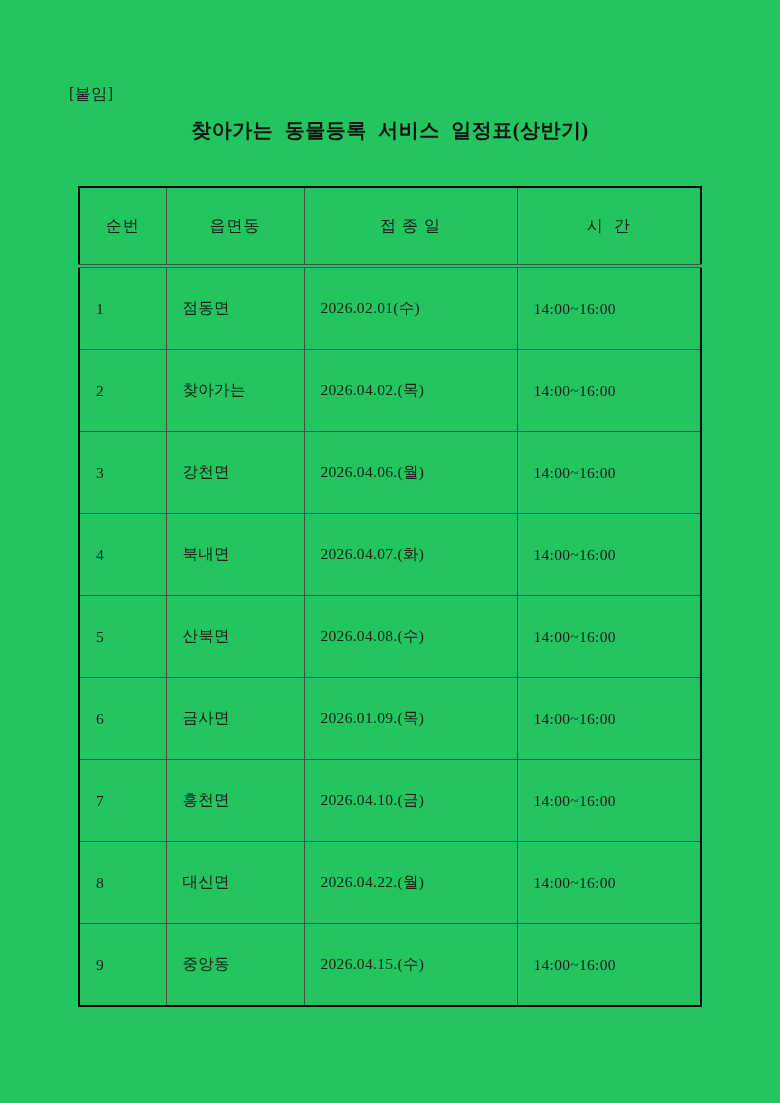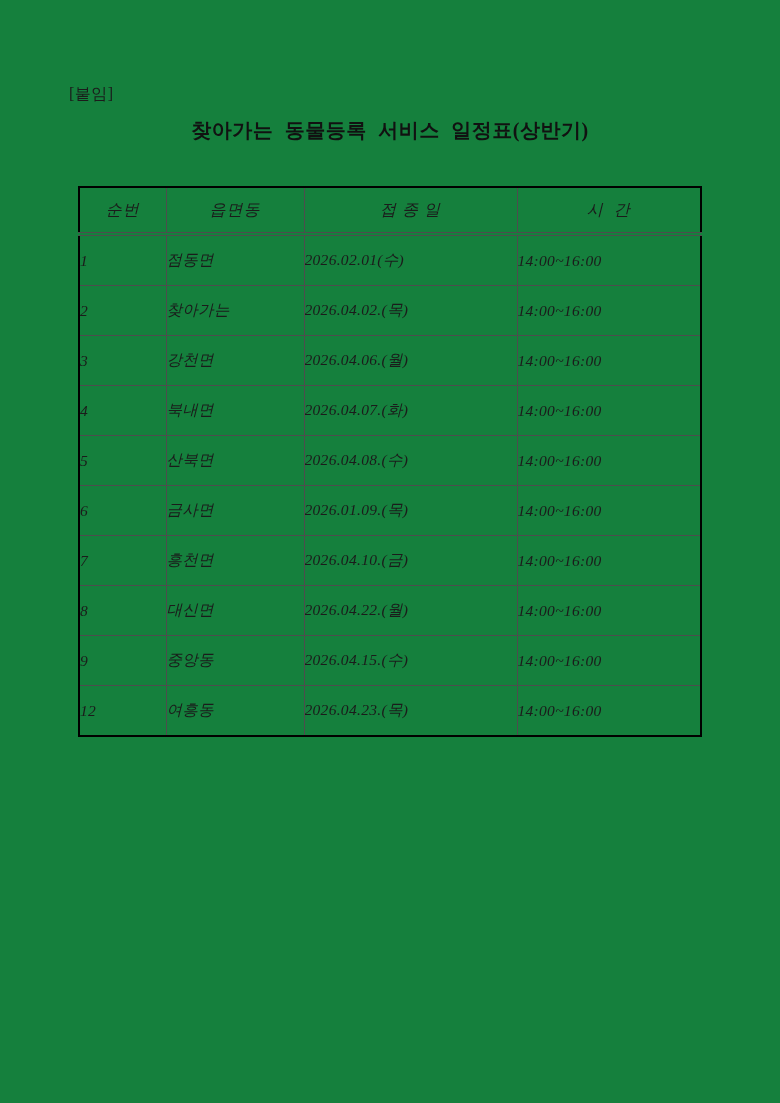--- a/index.html
+++ b/index.html
@@ -1,20 +1,20 @@
 <!DOCTYPE html>
 <html lang="ko"><head>
 <meta charset="utf-8">
 <style>
   html, body { margin: 0; padding: 0; background: #ffffff; }
   .page {
     position: relative;
     width: 780px;
     height: 1103px;
-    background: #15803d;
+    background: #22c55e;
     font-family: "Liberation Serif", serif;
     color: #1b1b1b;
     overflow: hidden;
   }
   .attachment {
     position: absolute;
     left: 69px;
     top: 84px;
     font-size: 16px;
     letter-spacing: 0.5px;
@@ -38,24 +38,23 @@
     left: 78px;
     top: 186px;
     width: 622px;
     border-collapse: collapse;
     table-layout: fixed;
     border: 2.5px solid #000000;
   }
   .schedule th, .schedule td {
     border: 1px solid #4d4d4d;
     vertical-align: middle;
-    padding: 0;
+    padding: 16px;
     font-weight: normal;
     overflow: hidden;
-    font-style: italic;
   }
   .schedule thead th {
     height: 44px;
     font-size: 16px;
     border-bottom: 4px double #4d4d4d;
     white-space: pre;
     letter-spacing: 1px;
   }
   .schedule tbody td {
     height: 49px;
@@ -135,22 +134,16 @@
         <td>대신면</td>
         <td>2026.04.22.(월)</td>
         <td>14:00~16:00</td>
       </tr>
       <tr>
         <td>9</td>
         <td>중앙동</td>
         <td>2026.04.15.(수)</td>
         <td>14:00~16:00</td>
       </tr>
-      <tr>
-        <td>12</td>
-        <td>여흥동</td>
-        <td>2026.04.23.(목)</td>
-        <td>14:00~16:00</td>
-      </tr>
     </tbody>
   </table>
 
 </div>
 
 </body></html>

